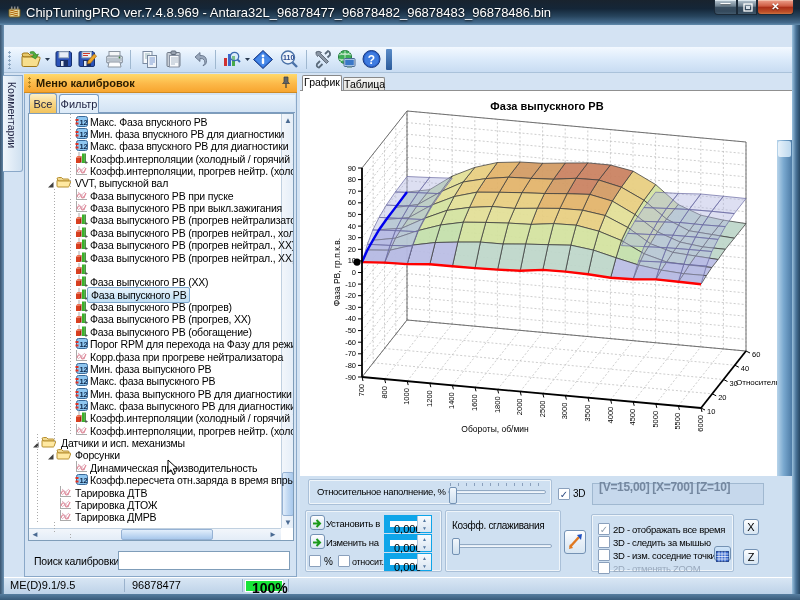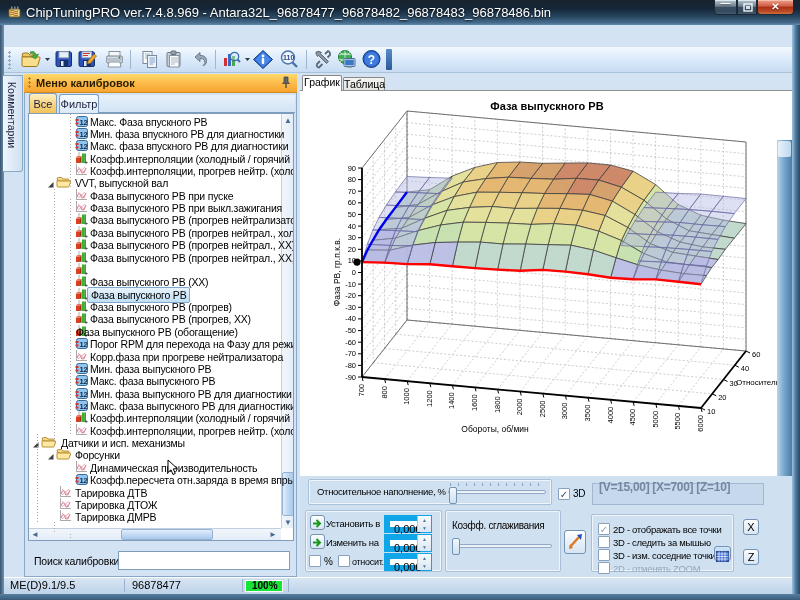--- a/index.html
+++ b/index.html
@@ -368,21 +368,21 @@
 <div class="trow" style="left:46px;top:209.79px;width:13px;height:13px;"><svg width="13" height="13">
             <line x1="4" y1="1" x2="4" y2="12" stroke="#999" stroke-width="0.8"></line>
             <line x1="1" y1="11.5" x2="12" y2="11.5" stroke="#999" stroke-width="0.8"></line>
             <path d="M1 6.5 L5 6.5 L5 12 L1 12 Z" fill="#d84020"></path>
             <path d="M1 6.5 L2.5 5 L6.5 5 L5 6.5 Z" fill="#f07050"></path>
             <path d="M5 6.5 L6.5 5 L6.5 10.5 L5 12 Z" fill="#a02810"></path>
             <rect x="7" y="2.5" width="2.6" height="9.5" fill="#38b428"></rect>
             <rect x="9.6" y="2.5" width="1.2" height="9.5" fill="#1e7a14"></rect>
             <path d="M10.5 10 L13 11.5 L10.5 13 Z" fill="#555"></path>
           </svg></div>
-<div class="trow" style="left:47px;top:211.79px;">Фаза выпускного РВ (обогащение)</div>
+<div class="trow" style="left:61px;top:211.79px;">Фаза выпускного РВ (обогащение)</div>
 <div class="trow" style="left:46px;top:224.16px;width:13px;height:11px;"><svg width="13" height="11">
             <rect x="1.5" y="0.5" width="11" height="10" rx="2" fill="#8ec6f0" stroke="#3a6a9a"></rect>
             <rect x="0.5" y="3" width="3" height="2" fill="#e03020"></rect>
             <rect x="0.5" y="6.5" width="3" height="2" fill="#e03020"></rect>
             <text x="4.5" y="8.5" font-size="7.5" font-weight="bold" fill="#10284a">12</text>
           </svg></div>
 <div class="trow" style="left:61px;top:224.16px;">Порог RPM для перехода на Фазу для режима &gt;</div>
 <div class="trow" style="left:46px;top:234.52999999999997px;width:13px;height:13px;"><svg width="13" height="13">
             <line x1="1.5" y1="1" x2="1.5" y2="12" stroke="#aaa" stroke-width="1"></line>
             <line x1="1" y1="11.5" x2="12" y2="11.5" stroke="#aaa" stroke-width="1"></line>
@@ -857,38 +857,38 @@
       <div class="lbl" style="left:152px;top:44px;">Коэфф. сглаживания</div>
       <div class="slider-track" style="left:152px;top:68px;width:100px;"></div>
       <div class="slider-thumb" style="left:152px;top:62px;"></div>
       <div class="btn" style="left:264px;top:54px;width:22px;height:24px;"><svg width="20" height="22">
           <path d="M5 16 L14 6" stroke="#e07820" stroke-width="2.4"></path>
           <path d="M12 4 L17 3 L16 9 Z" fill="#2050c0"></path>
           <path d="M4 18 L8 17 L5 13 Z" fill="#e07820"></path>
         </svg></div>
       <div class="gbox" style="left:291px;top:38px;width:143px;height:58px;"></div>
       <div class="cb" style="left:298px;top:47px;color:#90a0b0;">✓</div>
-      <div class="lbl" style="left:313px;top:48px;font-size:9.5px;color:#000;">2D - отображать все точки</div>
+      <div class="lbl" style="left:313px;top:48px;font-size:9.5px;color:#000;">2D - отображать все время</div>
       <div class="cb" style="left:298px;top:60px;color:#90a0b0;"></div>
       <div class="lbl" style="left:313px;top:61px;font-size:9.5px;color:#000;">3D - следить за мышью</div>
       <div class="cb" style="left:298px;top:73px;color:#90a0b0;"></div>
       <div class="lbl" style="left:313px;top:74px;font-size:9.5px;color:#000;">3D - изм. соседние точки</div>
       <div class="cb" style="left:298px;top:86px;color:#90a0b0;"></div>
       <div class="lbl" style="left:313px;top:87px;font-size:9.5px;color:#98a8bc;">2D - отменять ZOOM</div>
       <div class="btn" style="left:414px;top:70px;width:17px;height:15px;padding:1px;background:linear-gradient(180deg,#cfe4f8,#a8ccf0);"><svg width="13" height="11">
           <rect x="0.5" y="0.5" width="12" height="10" fill="#3a6ad0" stroke="#2a4a90"></rect>
           <path d="M0.5 3 H12.5 M0.5 5.5 H12.5 M0.5 8 H12.5 M3 0.5 V10.5 M6 0.5 V10.5 M9 0.5 V10.5" stroke="#fff" stroke-width="0.7"></path>
         </svg></div>
       <div class="btn" style="left:443px;top:43px;width:16px;height:16px;text-align:center;font-size:11px;line-height:15px;">X</div>
       <div class="btn" style="left:443px;top:73px;width:16px;height:16px;text-align:center;font-size:11px;line-height:15px;">Z</div>
     </div>
   <div class="abs" id="statusbar">
     <span style="left:6px">ME(D)9.1/9.5</span>
     <div class="ssep" style="left:120px"></div>
     <span style="left:128px">96878477</span>
     <div class="ssep" style="left:238px"></div>
     <div style="position:absolute;left:240px;top:1px;width:40px;height:14px;background:#fff;border:1px solid #c8d8e8;">
         <div style="position:absolute;left:1px;top:1px;width:36px;height:10px;background:#18e438;"></div>
-        <span style="position:absolute;left:7px;top:0px;font-size:10px;font-weight:bold;">100%</span>
+        <span style="position:absolute;left:7px;top:0px;font-size:14px;font-weight:bold;">100%</span>
       </div>
     <div class="ssep" style="left:284px"></div>
   </div>
 </div>
 
 </body></html>

